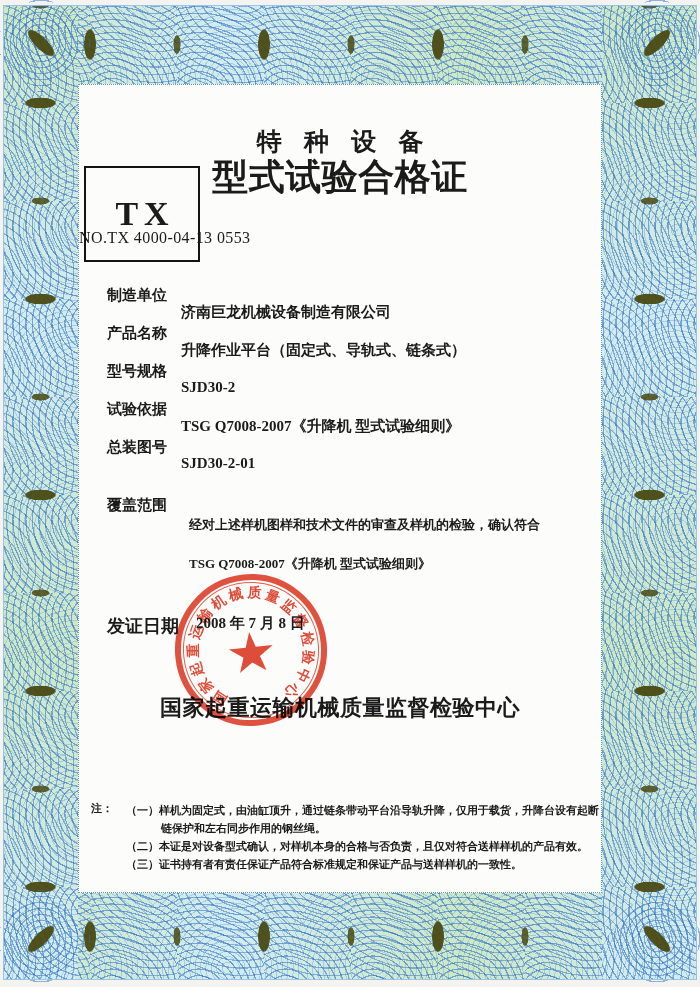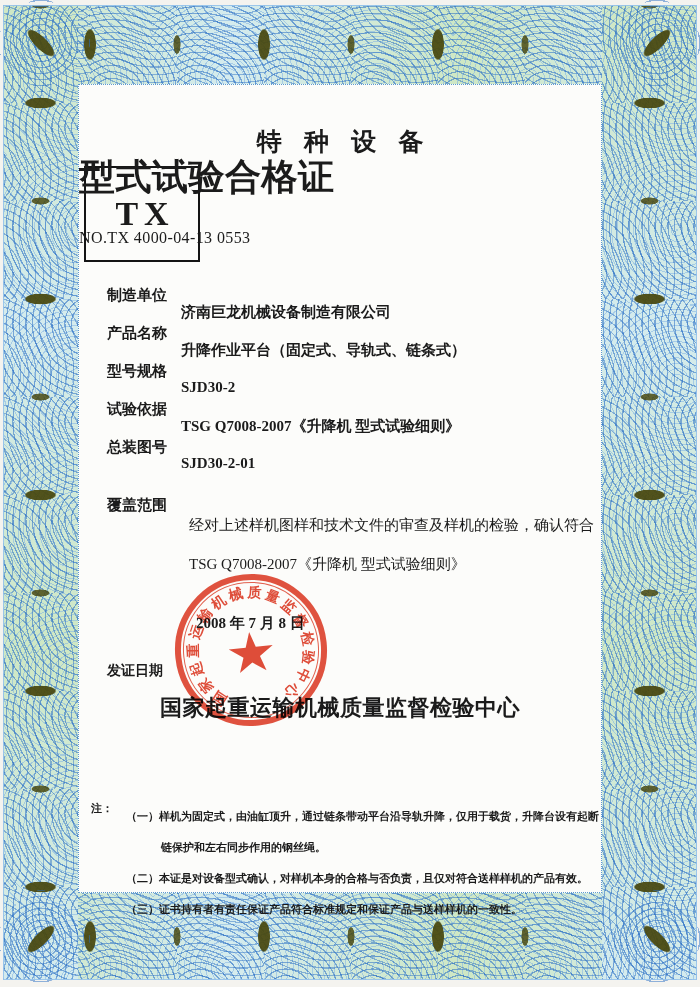--- a/index.html
+++ b/index.html
@@ -53,28 +53,28 @@
     position:absolute;left:78px;top:84px;width:524px;height:809px;
     background:#fcfcfa;border:1px dotted #5e9bd0;box-sizing:border-box;
   }
   .abs{position:absolute;}
   .tx-box{
     left:5px;top:36px;width:112px;height:92px;border:2px solid #141414;
     display:flex;align-items:center;justify-content:center;
     font-weight:bold;font-size:34px;letter-spacing:6px;text-indent:6px;margin-top:45px;
   }
   .head-category{left:0;top:40px;width:100%;text-align:center;font-size:25px;font-weight:700;letter-spacing:8px;text-indent:8px;}
-  .head-title{left:0;top:68px;width:100%;text-align:left;font-size:36px;font-weight:900;letter-spacing:0.5px;}
+  .head-title{left:0;top:68px;width:100%;text-align:center;font-size:36px;font-weight:900;letter-spacing:0.5px;}
   .head-number{left:0;top:144px;width:100%;text-align:left;font-size:16px;font-weight:400;letter-spacing:0.4px;}
   .frow{left:0;top:0;width:100%;font-size:15px;font-weight:600;white-space:pre;padding-left:36px;}
   .frow .lbl{position:absolute;left:28px;}
   .frow .val{position:absolute;left:102px;}
   .cov .val{left:90px;}
-  .cov-cont{left:90px;font-size:15px;font-weight:400;white-space:pre;padding-left:20px;}
-  .issue-lbl{left:28px;top:529px;font-size:14px;font-weight:600;margin-top:48px;}
+  .cov-cont{left:90px;font-size:13px;font-weight:700;white-space:pre;padding-left:20px;}
+  .issue-lbl{left:28px;top:529px;font-size:18px;font-weight:600;}
   .issue-date{left:117px;top:529px;font-size:15px;font-weight:600;white-space:pre;}
   .authority{left:0;top:608px;width:100%;text-align:center;font-size:22px;font-weight:800;letter-spacing:0.5px;}
   
   .stamp{
     left:96px;top:489px;width:152px;height:152px;border-radius:50%;
     border:6px solid rgba(221,56,34,.92);box-sizing:border-box;
     mix-blend-mode:multiply;opacity:.94;transform:rotate(-6deg);z-index:5;
   }
   .stamp::before{
     content:"";position:absolute;left:2px;top:2px;right:2px;bottom:2px;
@@ -86,21 +86,21 @@
     clip-path:polygon(50% 0%,61% 35%,98% 35%,68% 57%,79% 91%,50% 70%,21% 91%,32% 57%,2% 35%,39% 35%);
   }
   .stamp-text span{
     position:absolute;left:50%;top:50%;width:16px;height:16px;margin:-8px;
     display:flex;align-items:center;justify-content:center;
     color:rgba(221,56,34,.95);font-weight:bold;font-size:14px;
     font-family:"Liberation Serif","DejaVu Serif",serif;
   }
   
   .note-mark{left:12px;top:716px;font-size:11px;font-weight:600;}
-  .notes{left:47px;top:716px;width:478px;font-size:11px;font-weight:600;line-height:31px;}
+  .notes{left:47px;top:716px;width:478px;font-size:11px;font-weight:600;line-height:18px;}
   .notes p{margin:0;padding-left:35px;text-indent:-35px;}
 </style>
 </head>
 <body>
 
 <div class="page">
 
   <div class="strip b-top"></div>
   <div class="strip b-bottom"></div>
   <div class="strip b-left"></div>

